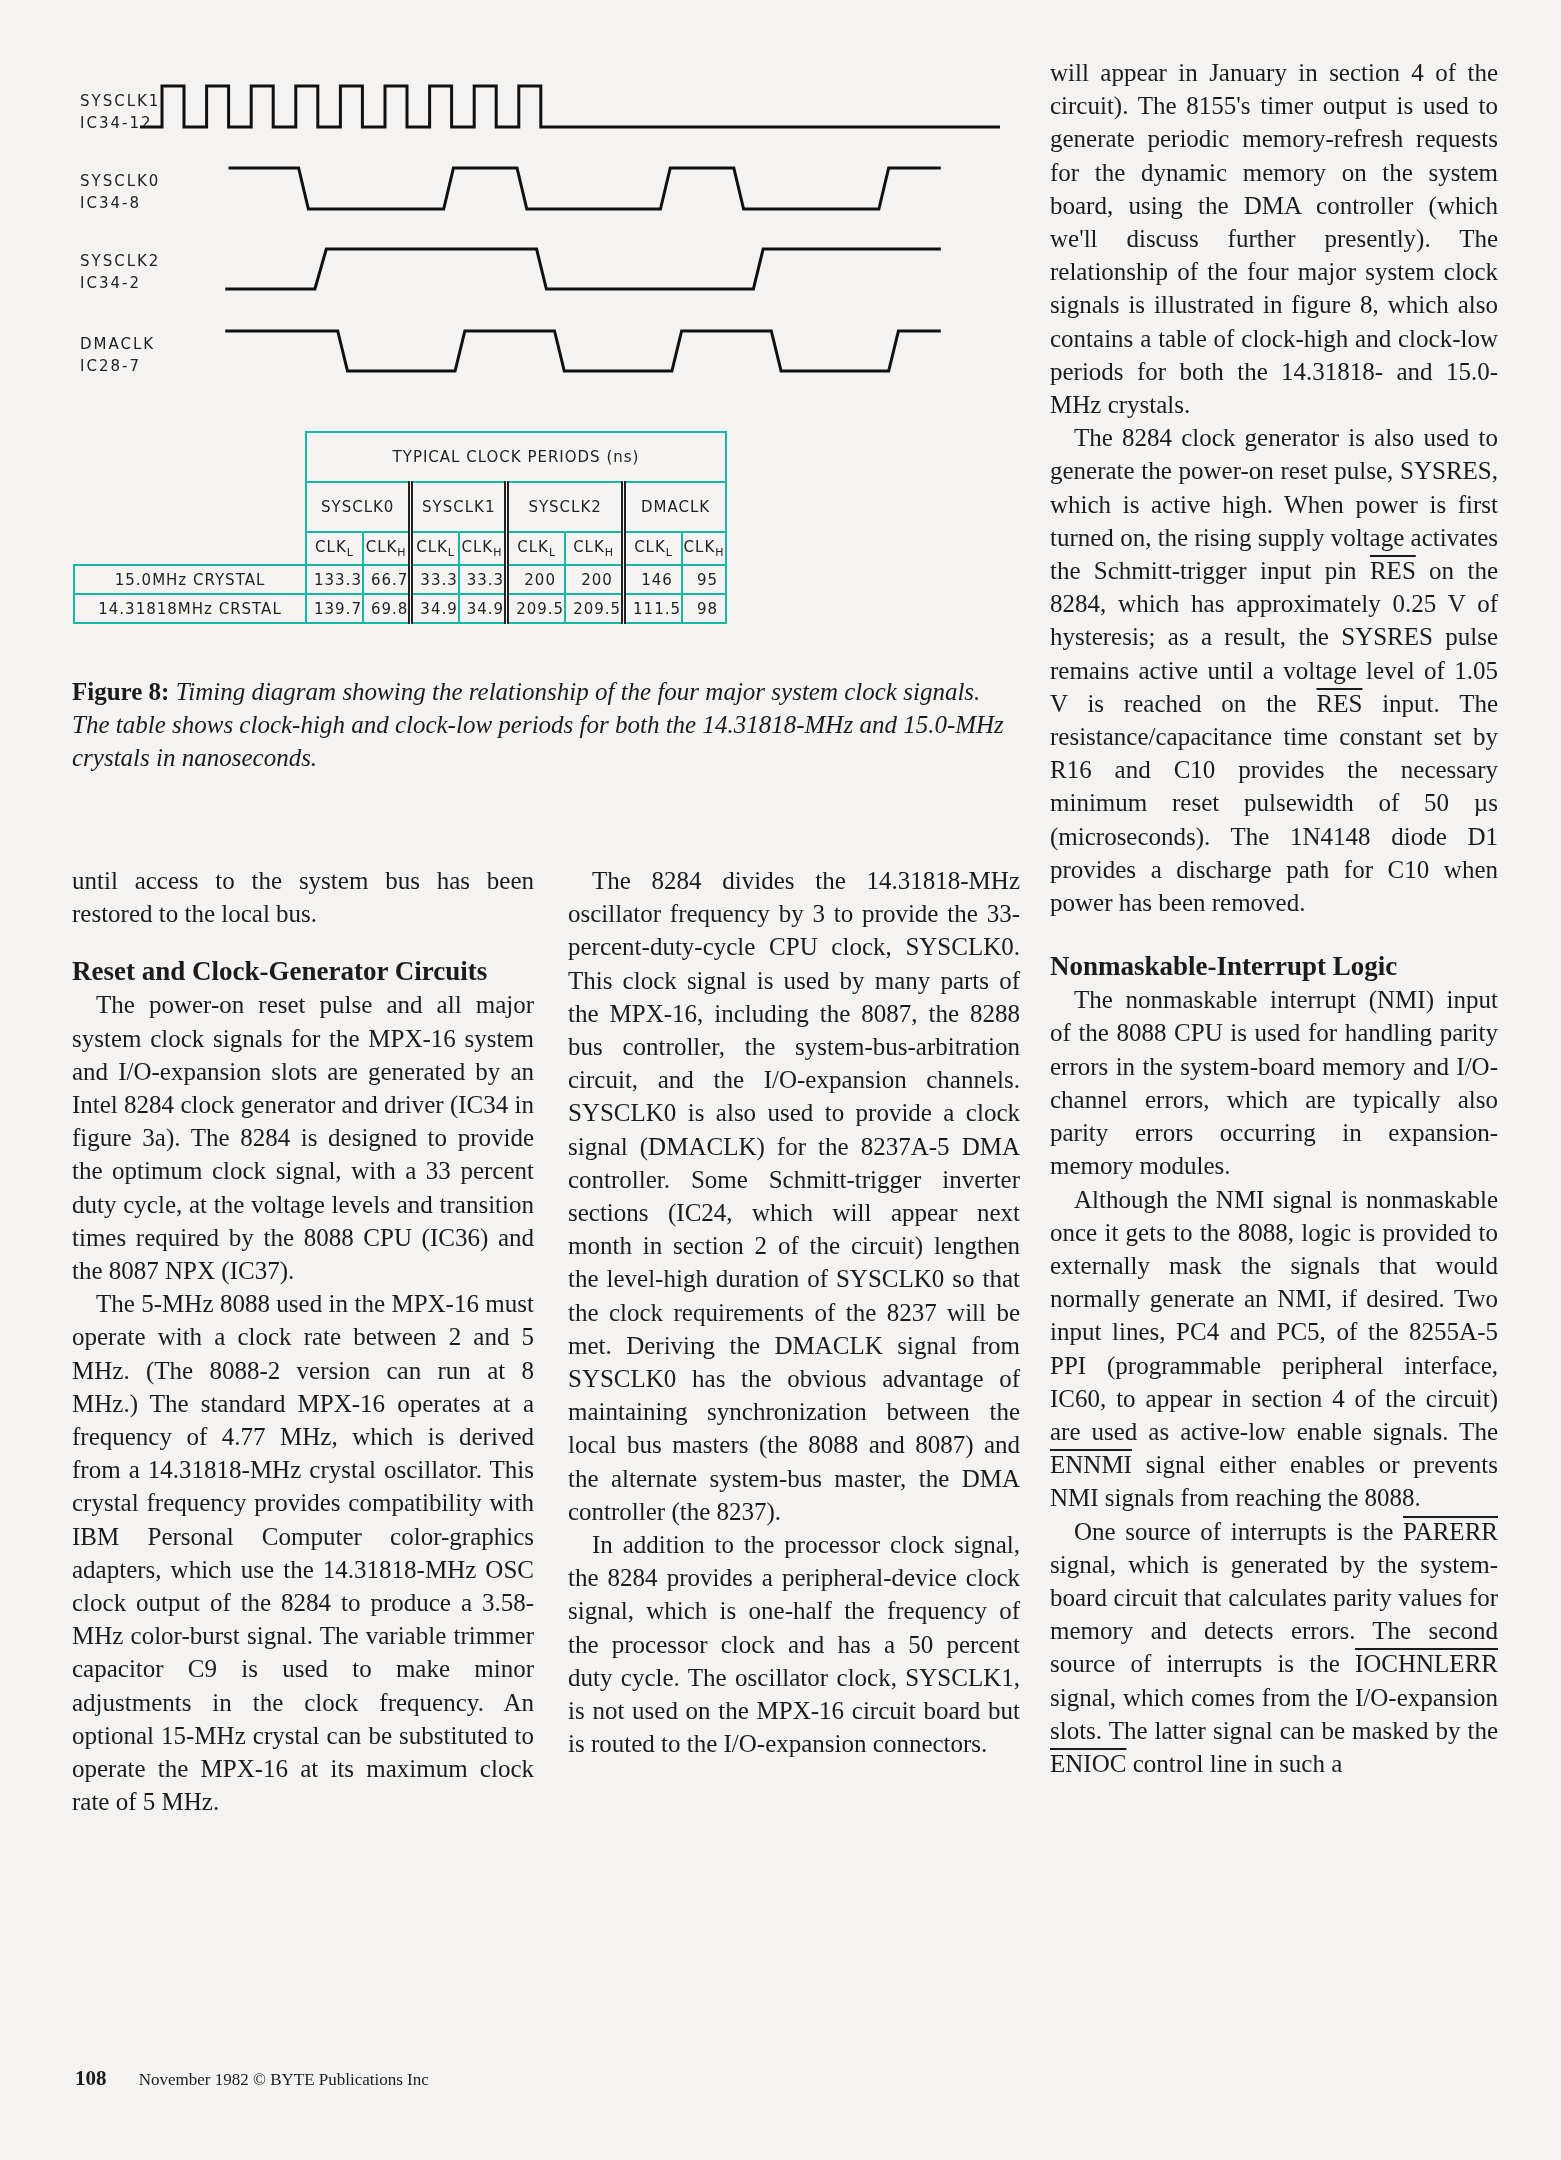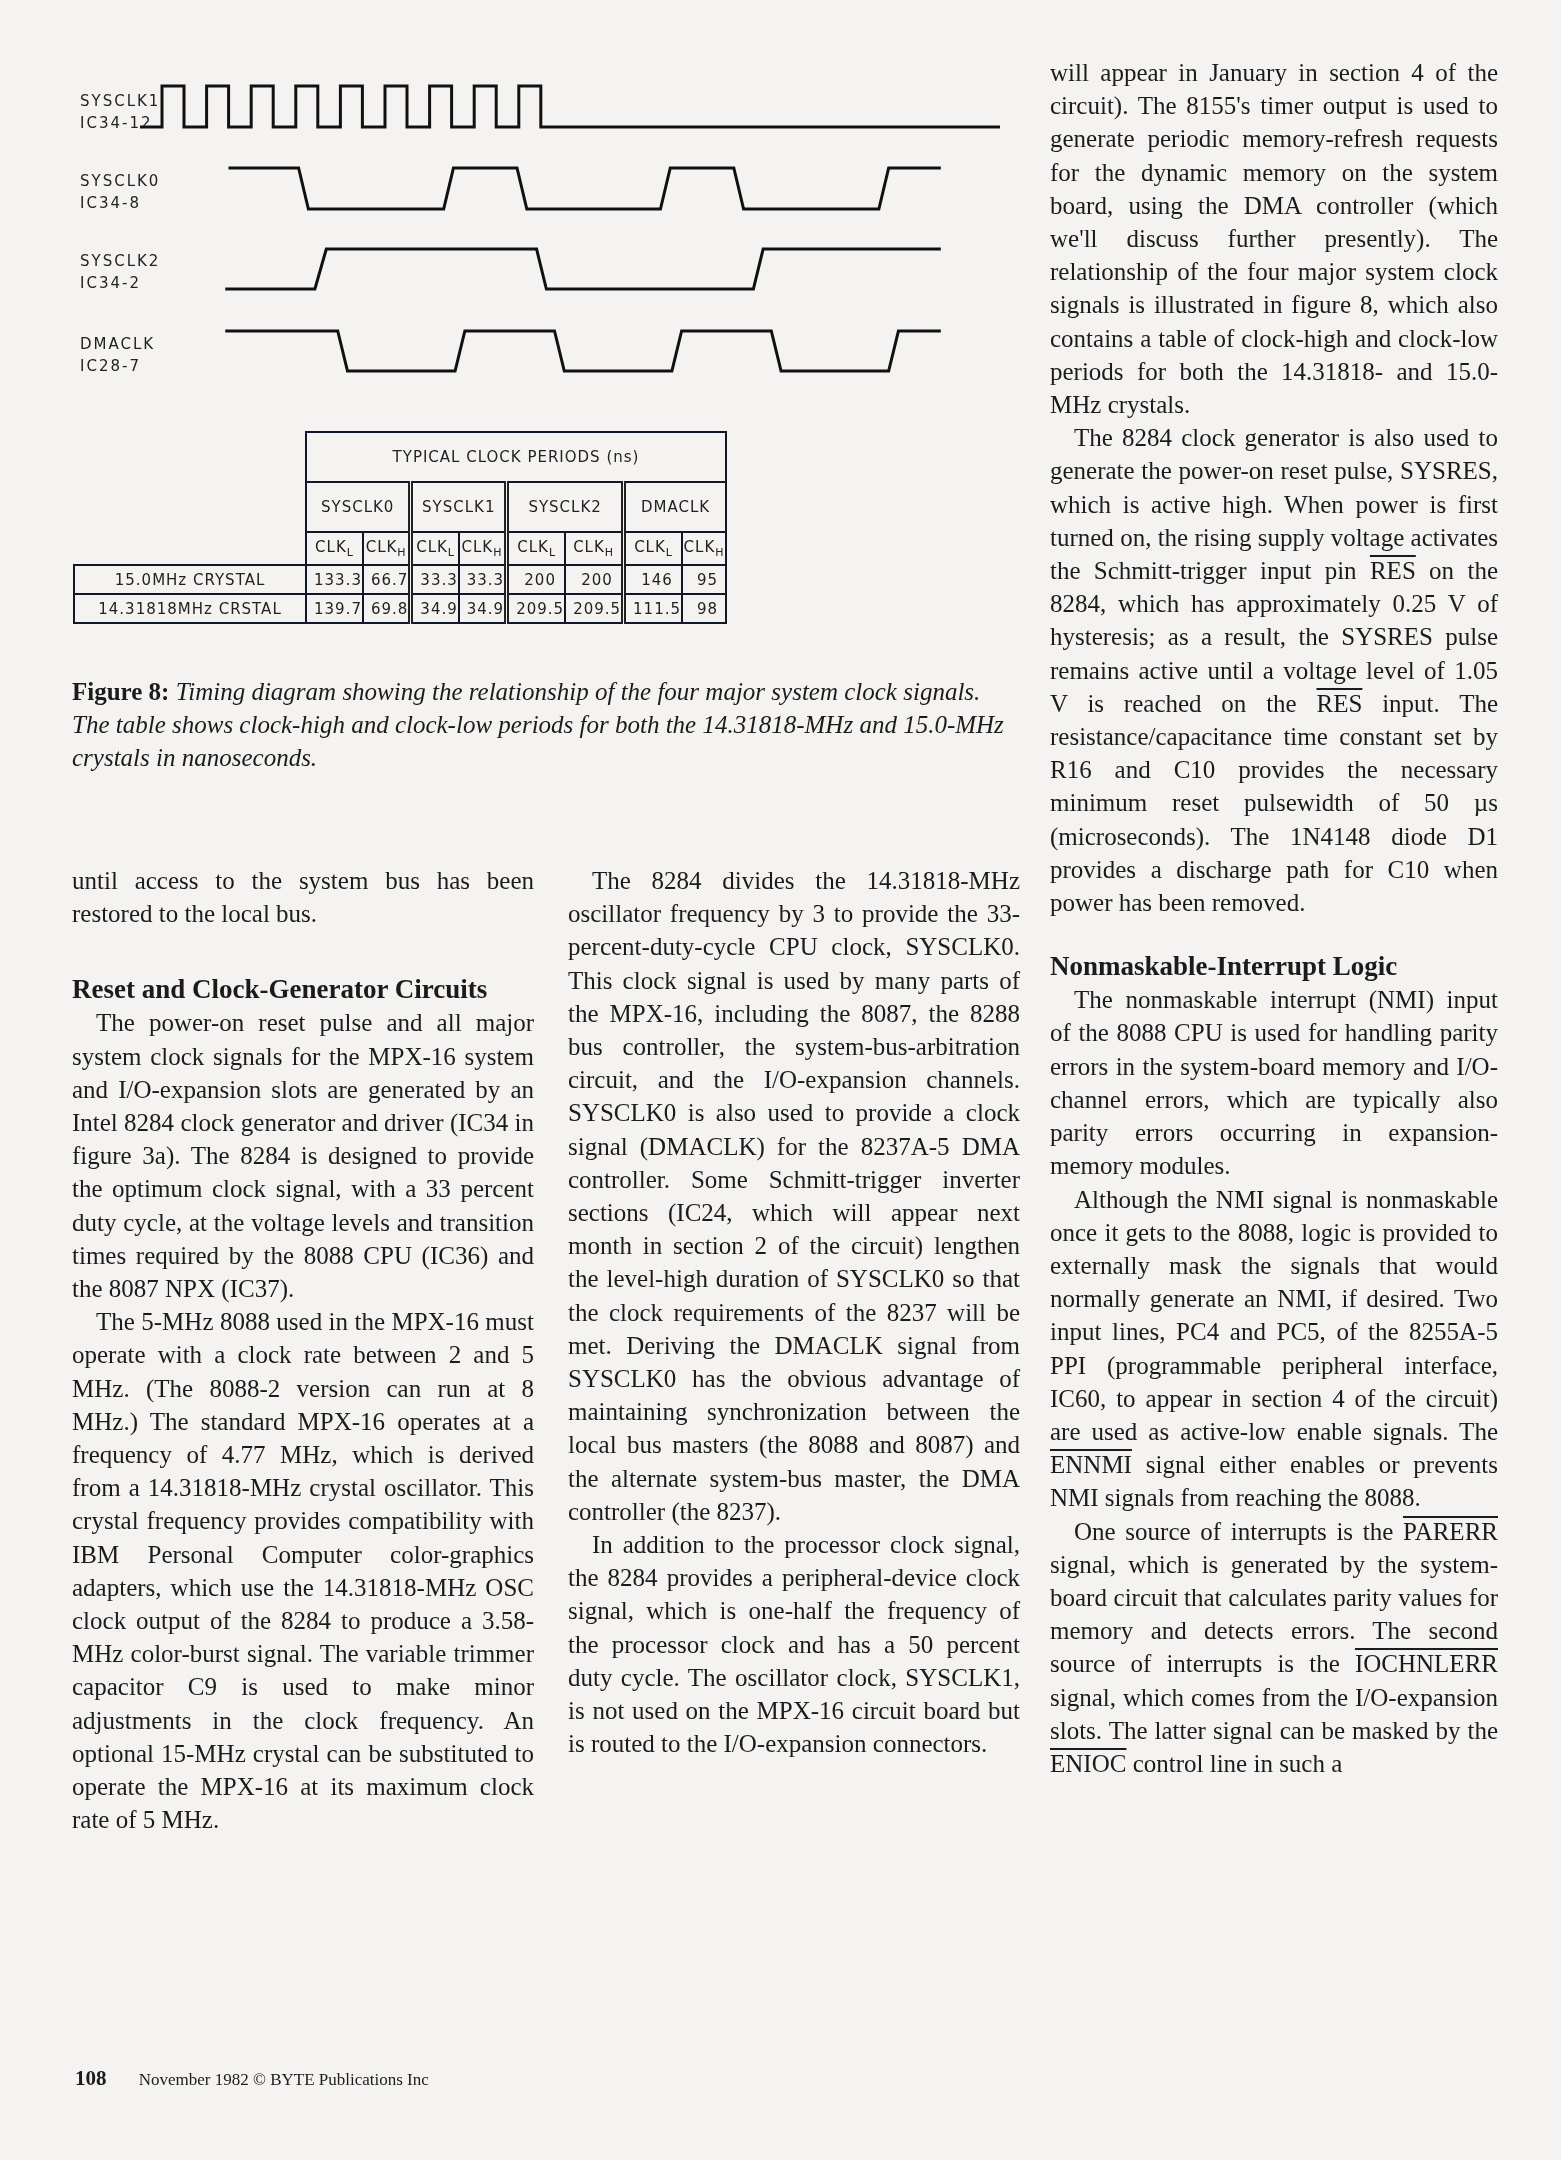--- a/index.html
+++ b/index.html
@@ -5,21 +5,21 @@
   html, body { margin:0; padding:0; }
   body {
     width:1561px; height:2160px; background:#f4f3f1; position:relative; overflow:hidden;
     color:#1b1b1b; font-family:"Liberation Serif", serif;
   }
   
   #timing { position:absolute; left:0; top:0; width:1040px; height:420px; }
   .sig-label { position:absolute; left:80px; font-family:"DejaVu Sans", sans-serif; font-size:15px; letter-spacing:2px; line-height:22px; color:#222; }
   
   #clock-table { position:absolute; left:73px; top:431px; border-collapse:collapse; font-family:"DejaVu Sans", sans-serif; font-size:15px; letter-spacing:1px; color:#222; }
-  #clock-table td { border:2px solid #0f172a; text-align:center; padding:0; }
+  #clock-table td { border:2px solid #14b8a6; text-align:center; padding:0; }
   #clock-table td.empty { border:none; }
   #clock-table .h1 td { height:48px; }
   #clock-table .h2 td { height:48px; }
   #clock-table .h3 td { height:31px; }
   #clock-table .row td { height:27px; }
   #clock-table td.dbl-left { border-left:5px double #222; }
   #clock-table td.rowlabel { text-align:center; padding:0 6px;margin-top:21px; }
   #clock-table td.val { text-align:center; padding-left:7px; }
   sub { font-size:11px; vertical-align:-4px; }
   
@@ -116,21 +116,21 @@
 </tbody>
   </table>
 
 <div id="caption">
   <span class="fig">Figure 8:</span>
   <span class="txt">Timing diagram showing the relationship of the four major system clock signals. The table shows clock-high and clock-low periods for both the 14.31818-MHz and 15.0-MHz crystals in nanoseconds.</span>
 </div>
 
 <div id="col-left" class="col">
   <p>until access to the system bus has been restored to the local bus.</p>
-  <h2 style="margin-top:43px;">Reset and Clock-Generator Circuits</h2>
+  <h2 style="margin-top:25px;">Reset and Clock-Generator Circuits</h2>
   <p class="ind">The power-on reset pulse and all major system clock signals for the MPX-16 system and I/O-expansion slots are generated by an Intel 8284 clock generator and driver (IC34 in figure 3a). The 8284 is designed to provide the optimum clock signal, with a 33 percent duty cycle, at the voltage levels and transition times required by the 8088 CPU (IC36) and the 8087 NPX (IC37).</p>
   <p class="ind">The 5-MHz 8088 used in the MPX-16 must operate with a clock rate between 2 and 5 MHz. (The 8088-2 version can run at 8 MHz.) The standard MPX-16 operates at a frequency of 4.77 MHz, which is derived from a 14.31818-MHz crystal oscillator. This crystal frequency provides compatibility with IBM Personal Computer color-graphics adapters, which use the 14.31818-MHz OSC clock output of the 8284 to produce a 3.58-MHz color-burst signal. The variable trimmer capacitor C9 is used to make minor adjustments in the clock frequency. An optional 15-MHz crystal can be substituted to operate the MPX-16 at its maximum clock rate of 5 MHz.</p>
 </div>
 
 <div id="col-mid" class="col">
   <p class="ind">The 8284 divides the 14.31818-MHz oscillator frequency by 3 to provide the 33-percent-duty-cycle CPU clock, SYSCLK0. This clock signal is used by many parts of the MPX-16, including the 8087, the 8288 bus controller, the system-bus-arbitration circuit, and the I/O-expansion channels. SYSCLK0 is also used to provide a clock signal (DMACLK) for the 8237A-5 DMA controller. Some Schmitt-trigger inverter sections (IC24, which will appear next month in section 2 of the circuit) lengthen the level-high duration of SYSCLK0 so that the clock requirements of the 8237 will be met. Deriving the DMACLK signal from SYSCLK0 has the obvious advantage of maintaining synchronization between the local bus masters (the 8088 and 8087) and the alternate system-bus master, the DMA controller (the 8237).</p>
   <p class="ind">In addition to the processor clock signal, the 8284 provides a peripheral-device clock signal, which is one-half the frequency of the processor clock and has a 50 percent duty cycle. The oscillator clock, SYSCLK1, is not used on the MPX-16 circuit board but is routed to the I/O-expansion connectors.</p>
 </div>
 
 <div id="col-right" class="col">

